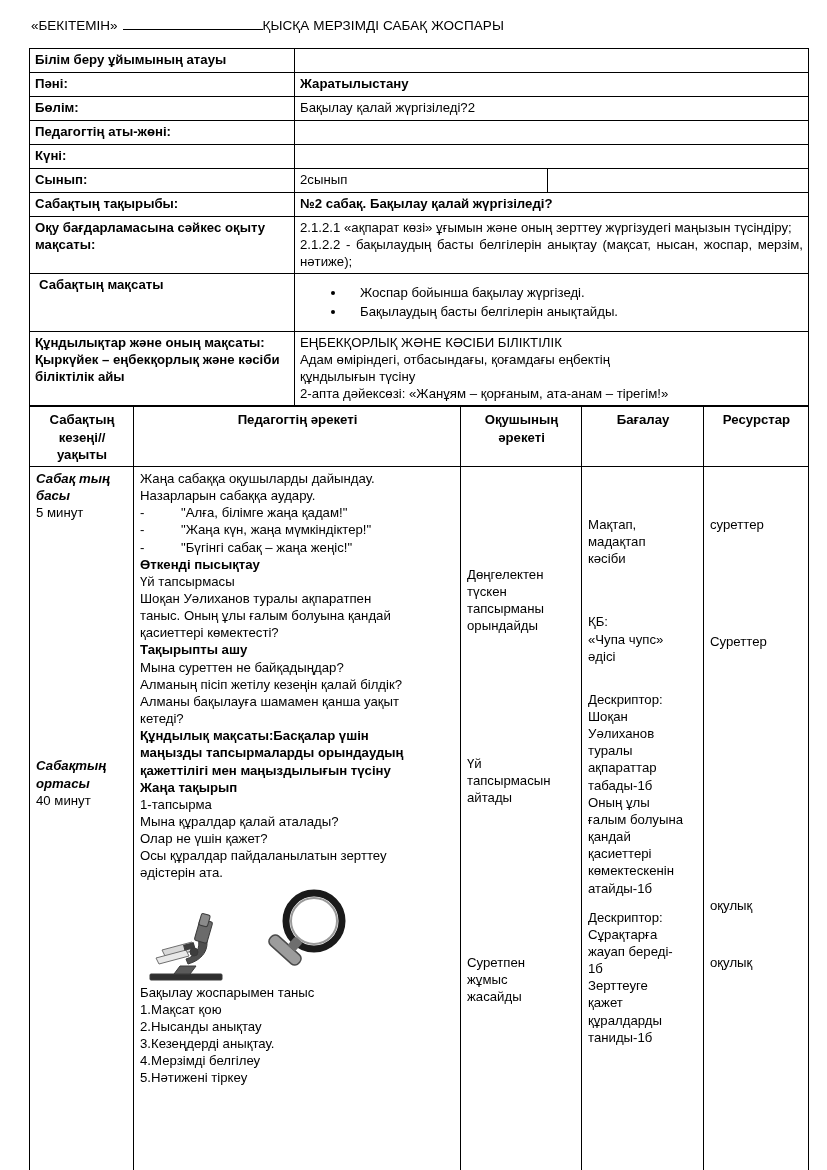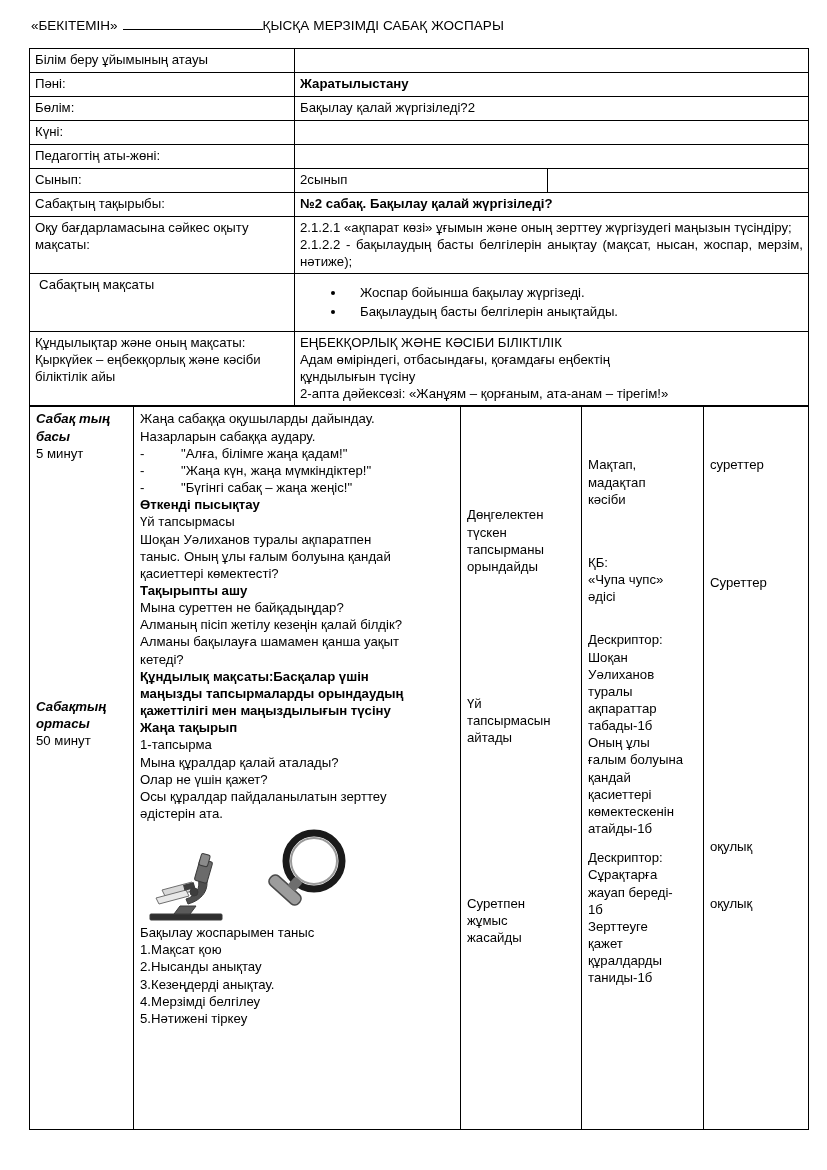--- a/index.html
+++ b/index.html
@@ -51,21 +51,21 @@
     table-layout: fixed;
   }
   td {
     border: 1.1px solid #000;
     vertical-align: top;
     padding: 2px 5px 3px 5px;
     font-size: 13.2px;
     line-height: 1.30;
   }
   .b { font-weight: bold; }
-  .lbl { font-weight: normal; }
+  .lbl { font-weight: bold; }
   .just { text-align: justify; text-justify: inter-word; }
 
   
   .info td { height: 18px; }
   .info .tall { height: auto; }
 
   ul.aims {
     margin: 8px;
     padding-left: 38px;
     list-style-type: disc;
@@ -138,25 +138,25 @@
       </tr>
       <tr>
         <td class="lbl">Пәні:</td>
         <td colspan="2" class="b">Жаратылыстану</td>
       </tr>
       <tr>
         <td class="lbl">Бөлім:</td>
         <td colspan="2">Бақылау қалай жүргізіледі?2</td>
       </tr>
       <tr>
+        <td class="lbl">Педагогтің аты-жөні:</td>
+        <td colspan="2"></td>
+      </tr>
+      <tr>
         <td class="lbl">Күні:</td>
-        <td colspan="2"></td>
-      </tr>
-      <tr>
-        <td class="lbl">Педагогтің аты-жөні:</td>
         <td colspan="2"></td>
       </tr>
       <tr>
         <td class="lbl">Сынып:</td>
         <td>2сынып</td>
         <td></td>
       </tr>
       <tr>
         <td class="lbl">Сабақтың тақырыбы:</td>
         <td colspan="2" class="b">№2 сабақ. Бақылау қалай жүргізіледі?</td>
@@ -194,27 +194,34 @@
   <table class="proc">
     <colgroup>
       <col style="width:104px">
       <col style="width:327px">
       <col style="width:121px">
       <col style="width:122px">
       <col style="width:105px">
     </colgroup>
     <tbody>
       <tr>
+        <td class="hd">Сабақтың кезеңі// уақыты</td>
+        <td class="hd">Педагогтің әрекеті</td>
+        <td class="hd">Оқушының әрекеті</td>
+        <td class="hd">Бағалау</td>
+        <td class="hd">Ресурстар</td>
+      </tr>
+      <tr>
 
         <td class="stage-cell">
           <span class="stage-name">Сабақ тың басы</span>
           <span class="stage-time">5 минут</span>
           <div class="spacer-mid"></div>
           <span class="stage-name">Сабақтың ортасы</span>
-          <span class="stage-time">50 минут</span>
+          <span class="stage-time">40 минут</span>
         </td>
 
         <td class="teacher-cell">
           <p>Жаңа сабаққа оқушыларды дайындау.</p>
           <p>Назарларын сабаққа аудару.</p>
           <p class="dash-row">-          "Алға, білімге жаңа қадам!"</p>
           <p class="dash-row">-          "Жаңа күн, жаңа мүмкіндіктер!"</p>
           <p class="dash-row">-          "Бүгінгі сабақ – жаңа жеңіс!"</p>
           <p class="b">Өткенді пысықтау</p>
           <p>Үй тапсырмасы</p>

